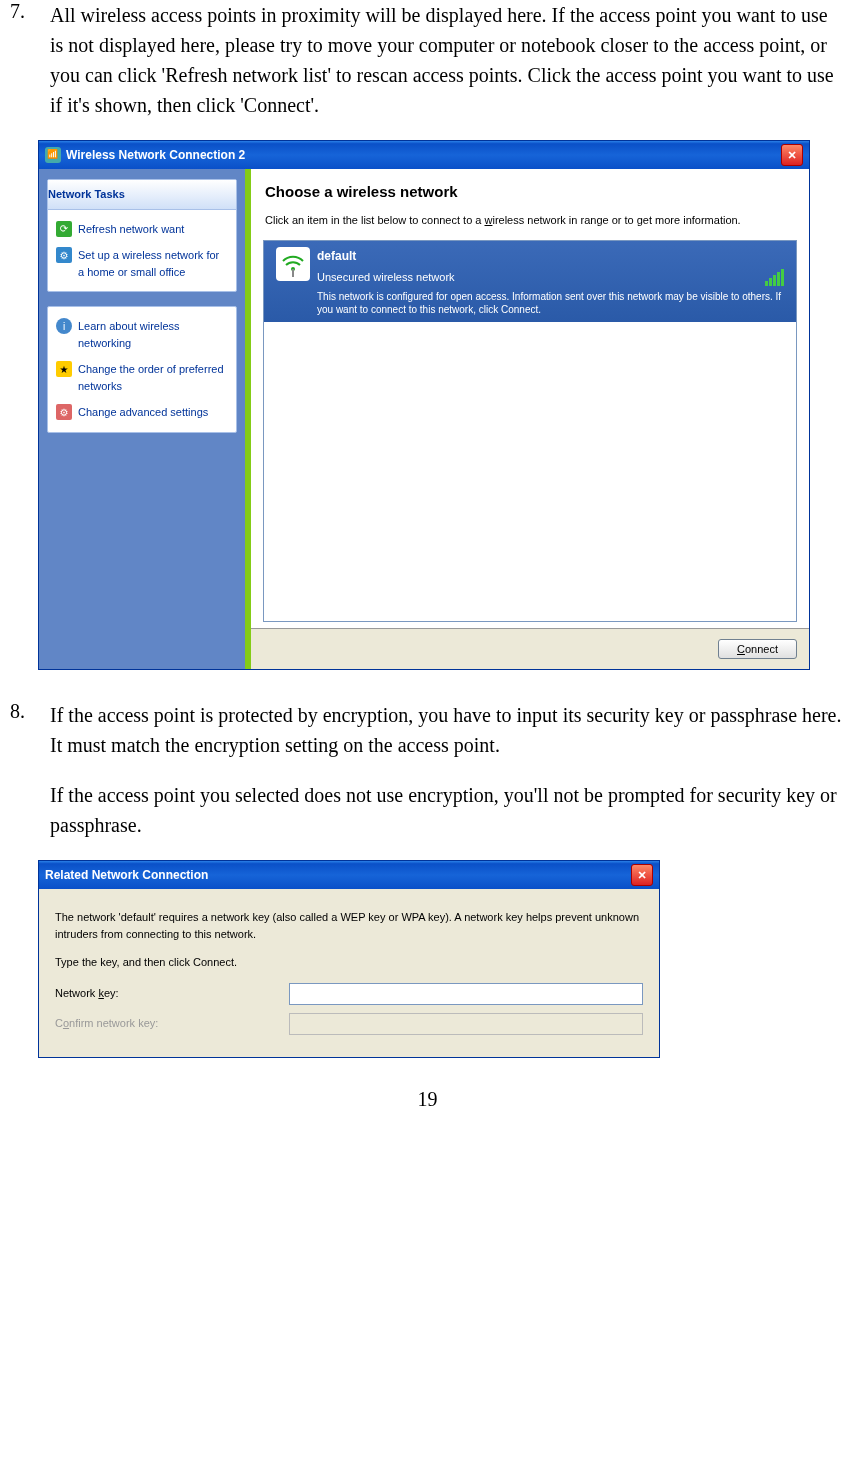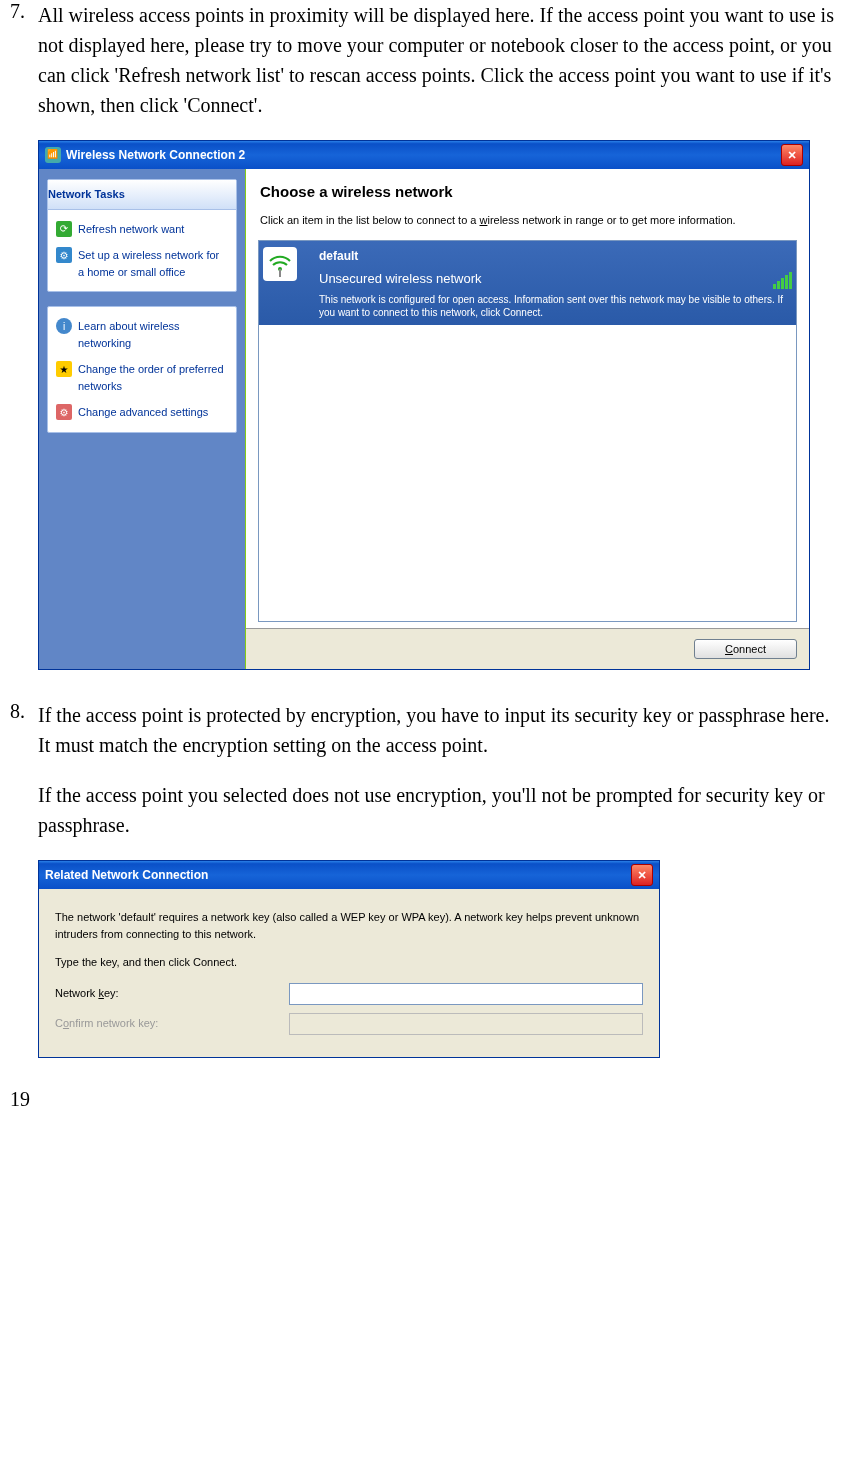--- a/index.html
+++ b/index.html
@@ -16,21 +16,21 @@
     margin-bottom: 20px;
   }
   .step-num {
     width: 28px;
     flex-shrink: 0;
   }
   .step-body {
     flex: 1;
     line-height: 1.5;
   }
-  .step-body p { margin: 0 0 20px 0; }
+  .step-body p { margin: 0 0 20px 12px; }
   .screenshot-window {
     border: 1px solid #003399;
     background: #ece9d8;
     font-family: Tahoma, sans-serif;
     font-size: 11px;
     color: #000;
     margin: 0 0 10px 0;
   }
   .titlebar {
     background: linear-gradient(to bottom, #2a80e8 0%, #0a50c8 10%, #1664d8 50%, #0a50c8 100%);
@@ -75,56 +75,56 @@
     width:16px; height:16px; flex-shrink:0; border-radius:2px;
     display:flex;align-items:center;justify-content:center;font-size:10px;color:#fff;
   }
   .icon-refresh{background:#3a3;}
   .icon-setup{background:#38c;}
   .icon-info{width:16px;height:16px;border-radius:50%;background:#48c;color:#fff;}
   .icon-star{background:#fc0;color:#000;}
   .icon-settings{background:#d66;}
   .main-panel {
     flex:1; background:#fff; display:flex; flex-direction:column;
-    border-left:1px solid #84cc16;
+    border-left:6px solid #84cc16;
   }
   .choose-header {
     padding: 12px 14px 6px;
   }
   .choose-title { font-weight:bold; font-size:15px; }
   .choose-sub { font-size:11px; margin-top:8px; }
   .choose-sub u { text-decoration: underline; }
   .network-list {
     flex:1; background:#fff; margin: 6px 12px; border:1px solid #7a98c0; overflow:hidden;
   }
   .network-item {
     background: linear-gradient(#3b6ab8, #2a5aa8);
-    color:#fff; display:flex; padding:6px 4px; gap:22px;
+    color:#fff; display:flex; padding:6px 12px; gap:7px;
   }
   .signal-icon {
     width:34px; height:34px; flex-shrink:0;
     display:flex;align-items:center;justify-content:center;
     background:#fff; border-radius:4px;
   }
   .signal-icon svg { width:30px; height:30px; }
   .network-info { flex:1; }
   .network-name { font-weight:bold; font-size:12px; }
-  .network-status { font-size:13px; margin-top:4px; display:flex; justify-content:space-between; align-items:flex-end;}
+  .network-status { font-size:11px; margin-top:4px; display:flex; justify-content:space-between; align-items:center;}
   .bars { display:flex; gap:1px; align-items:flex-end;}
   .bars span{ width:3px; background:#4c4;}
   .network-msg {
     font-size:10px; margin-top:4px; line-height:1.3;
   }
   .connect-row {
     padding: 10px 12px; text-align:right; background:#ece9d8; border-top:1px solid #999;
   }
   .xp-button {
     border: 1px solid #708090;
     background: linear-gradient(#fff, #e0e0e0);
-    padding: 3px 30px;
+    padding: 3px 18px;
     font-family: Tahoma, sans-serif;
     font-size: 11px;
     border-radius: 3px;
     color:#000;
   }
   
   .dlg2 {
     width: 620px; border:1px solid #003399; background:#ece9d8;
     font-family: Tahoma, sans-serif; font-size:11px;
   }
@@ -133,21 +133,21 @@
   .form-row { display:flex; align-items:center; margin: 8px 0; }
   .form-label { width: 234px; }
   .form-label.disabled { color:#999; }
   .form-input {
     flex:1; border:1px solid #7a98c0; height:18px; background:#fff; padding:1px 3px;
     font-family: Tahoma; font-size:11px;
   }
   .form-input.disabled { background:#ece9d8; border-color:#bbb; }
   .button-row { text-align:right; margin-top:14px; }
   .button-row .xp-button { margin-left:10px; padding:3px 24px;}
-  .page-number { text-align:left; font-size:20px; margin-top:30px; }
+  .page-number { text-align:center; font-size:20px; margin-top:30px; }
 </style>
 </head>
 <body>
 
 <div class="step">
   <div class="step-num">7.</div>
   <div class="step-body">
     <p>All wireless access points in proximity will be displayed here. If the access point you want to use is not displayed here, please try to move your computer or notebook closer to the access point, or you can click 'Refresh network list' to rescan access points. Click the access point you want to use if it's shown, then click 'Connect'.</p>
 
     <div class="screenshot-window" style="width:770px;">

